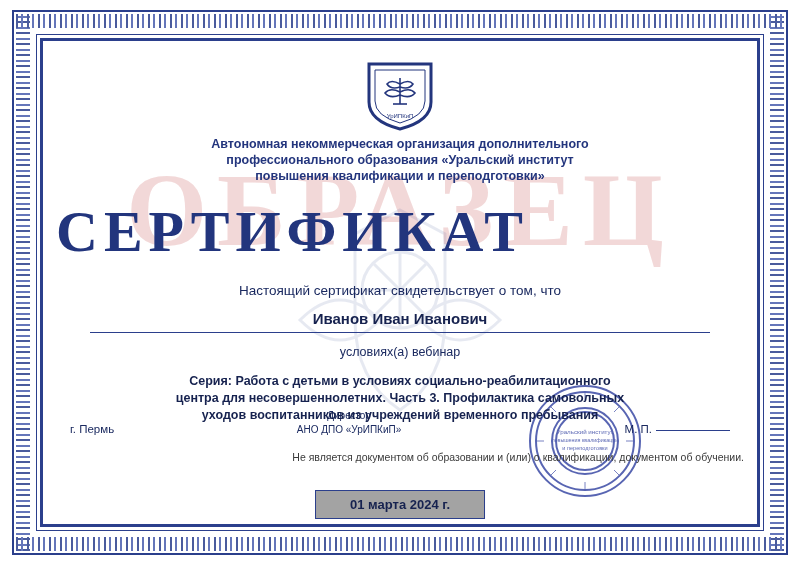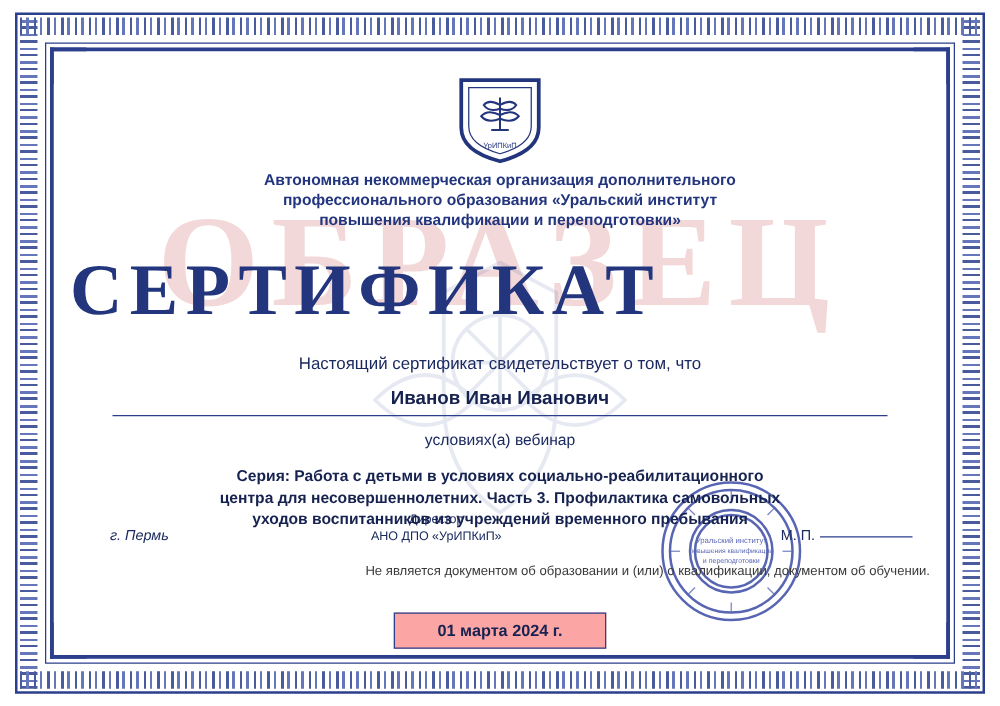--- a/index.html
+++ b/index.html
@@ -198,25 +198,24 @@
   
   .sig-row {
     position: absolute;
     left: 8px;
     right: 8px;
     bottom: 78px;
     height: 34px;
   }
   .city {
     position: absolute;
-    left: 24px;
+    left: 6px;
     bottom: 0;
     font-size: 11.5px;
     color: #1b2a60;
-    font-style: italic;
   }
   .director {
     position: absolute;
     left: 200px;
     bottom: -2px;
     text-align: center;
     font-size: 10px;
     color: #1b2a60;
     line-height: 14px;
     width: 170px;
@@ -248,21 +247,21 @@
   .date-box {
     position: absolute;
     left: 50%;
     transform: translateX(-50%);
     bottom: -6px;
     border: 1px solid #2b3f8c;
     padding: 6px 34px;
     font-weight: bold;
     font-size: 13px;
     color: #16224f;
-    background: #fca5a5;
+    background: #a3a3a3;
   }
 </style>
 </head>
 <body>
 
 <div class="page">
 
   <div class="frame-outer"></div>
   <div class="frame-ornament"></div>
   <div class="frame-inner"></div>

